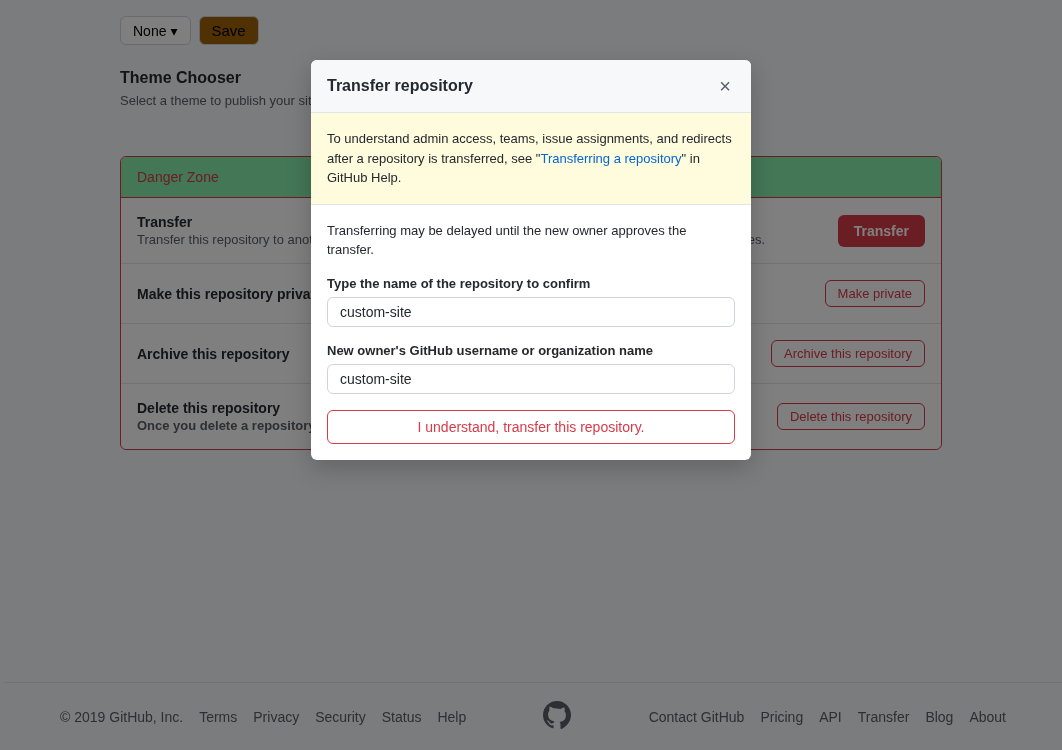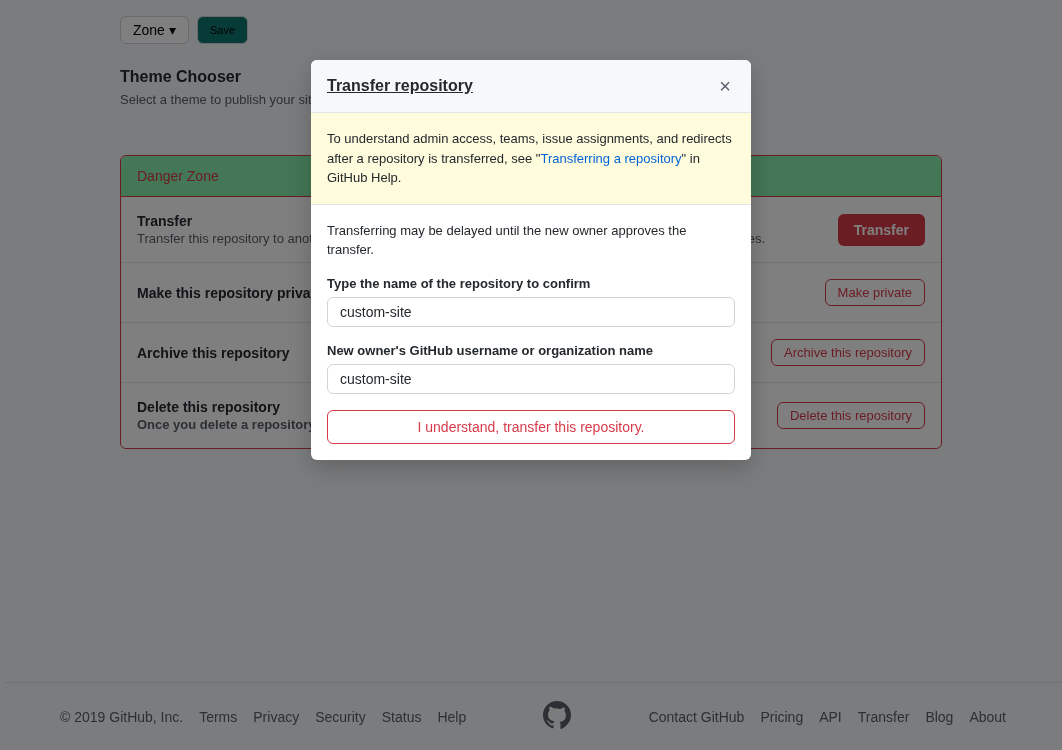--- a/index.html
+++ b/index.html
@@ -52,22 +52,22 @@
       cursor: pointer;
       display: flex;
       align-items: center;
       gap: 4px;
     }
 
     .btn-save {
       padding: 5px 12px;
       border: 1px solid #d1d5da;
       border-radius: 6px;
-      background: #0f766e;
-      font-size: 11px;
+      background: #a16207;
+      font-size: 15px;
       cursor: pointer;
     }
 
     
     .danger-zone {
       border: 1px solid #d73a49;
       border-radius: 6px;
       margin: 120px 120px 0;
     }
 
@@ -170,21 +170,20 @@
       align-items: center;
       padding: 16px;
       border-bottom: 1px solid #e1e4e8;
       background: #f6f8fa;
     }
 
     .modal-title {
       font-size: 16px;
       font-weight: 600;
       color: #24292e;
-      text-decoration: underline;
     }
 
     .modal-close {
       background: none;
       border: none;
       cursor: pointer;
       font-size: 20px;
       color: #586069;
       line-height: 1;
       padding: 0 4px;
@@ -326,21 +325,21 @@
       font-weight: 600;
       color: #24292e;
     }
   </style>
 </head>
 <body>
 
 <div class="page-bg">
   <div class="bg-controls" style="margin: 16px 120px 16px;">
     <button class="btn-none">
-      <span>Zone</span>
+      <span>None</span>
       <span>▾</span>
     </button>
     <button class="btn-save">Save</button>
   </div>
 
   <div class="bg-theme-chooser">
     <div class="bg-theme-title">Theme Chooser</div>
     <div class="bg-theme-desc">
       <span>Select a theme to publish your site with a Jekyll theme using the master branch.</span>
       <a href="#">Learn more.</a>

